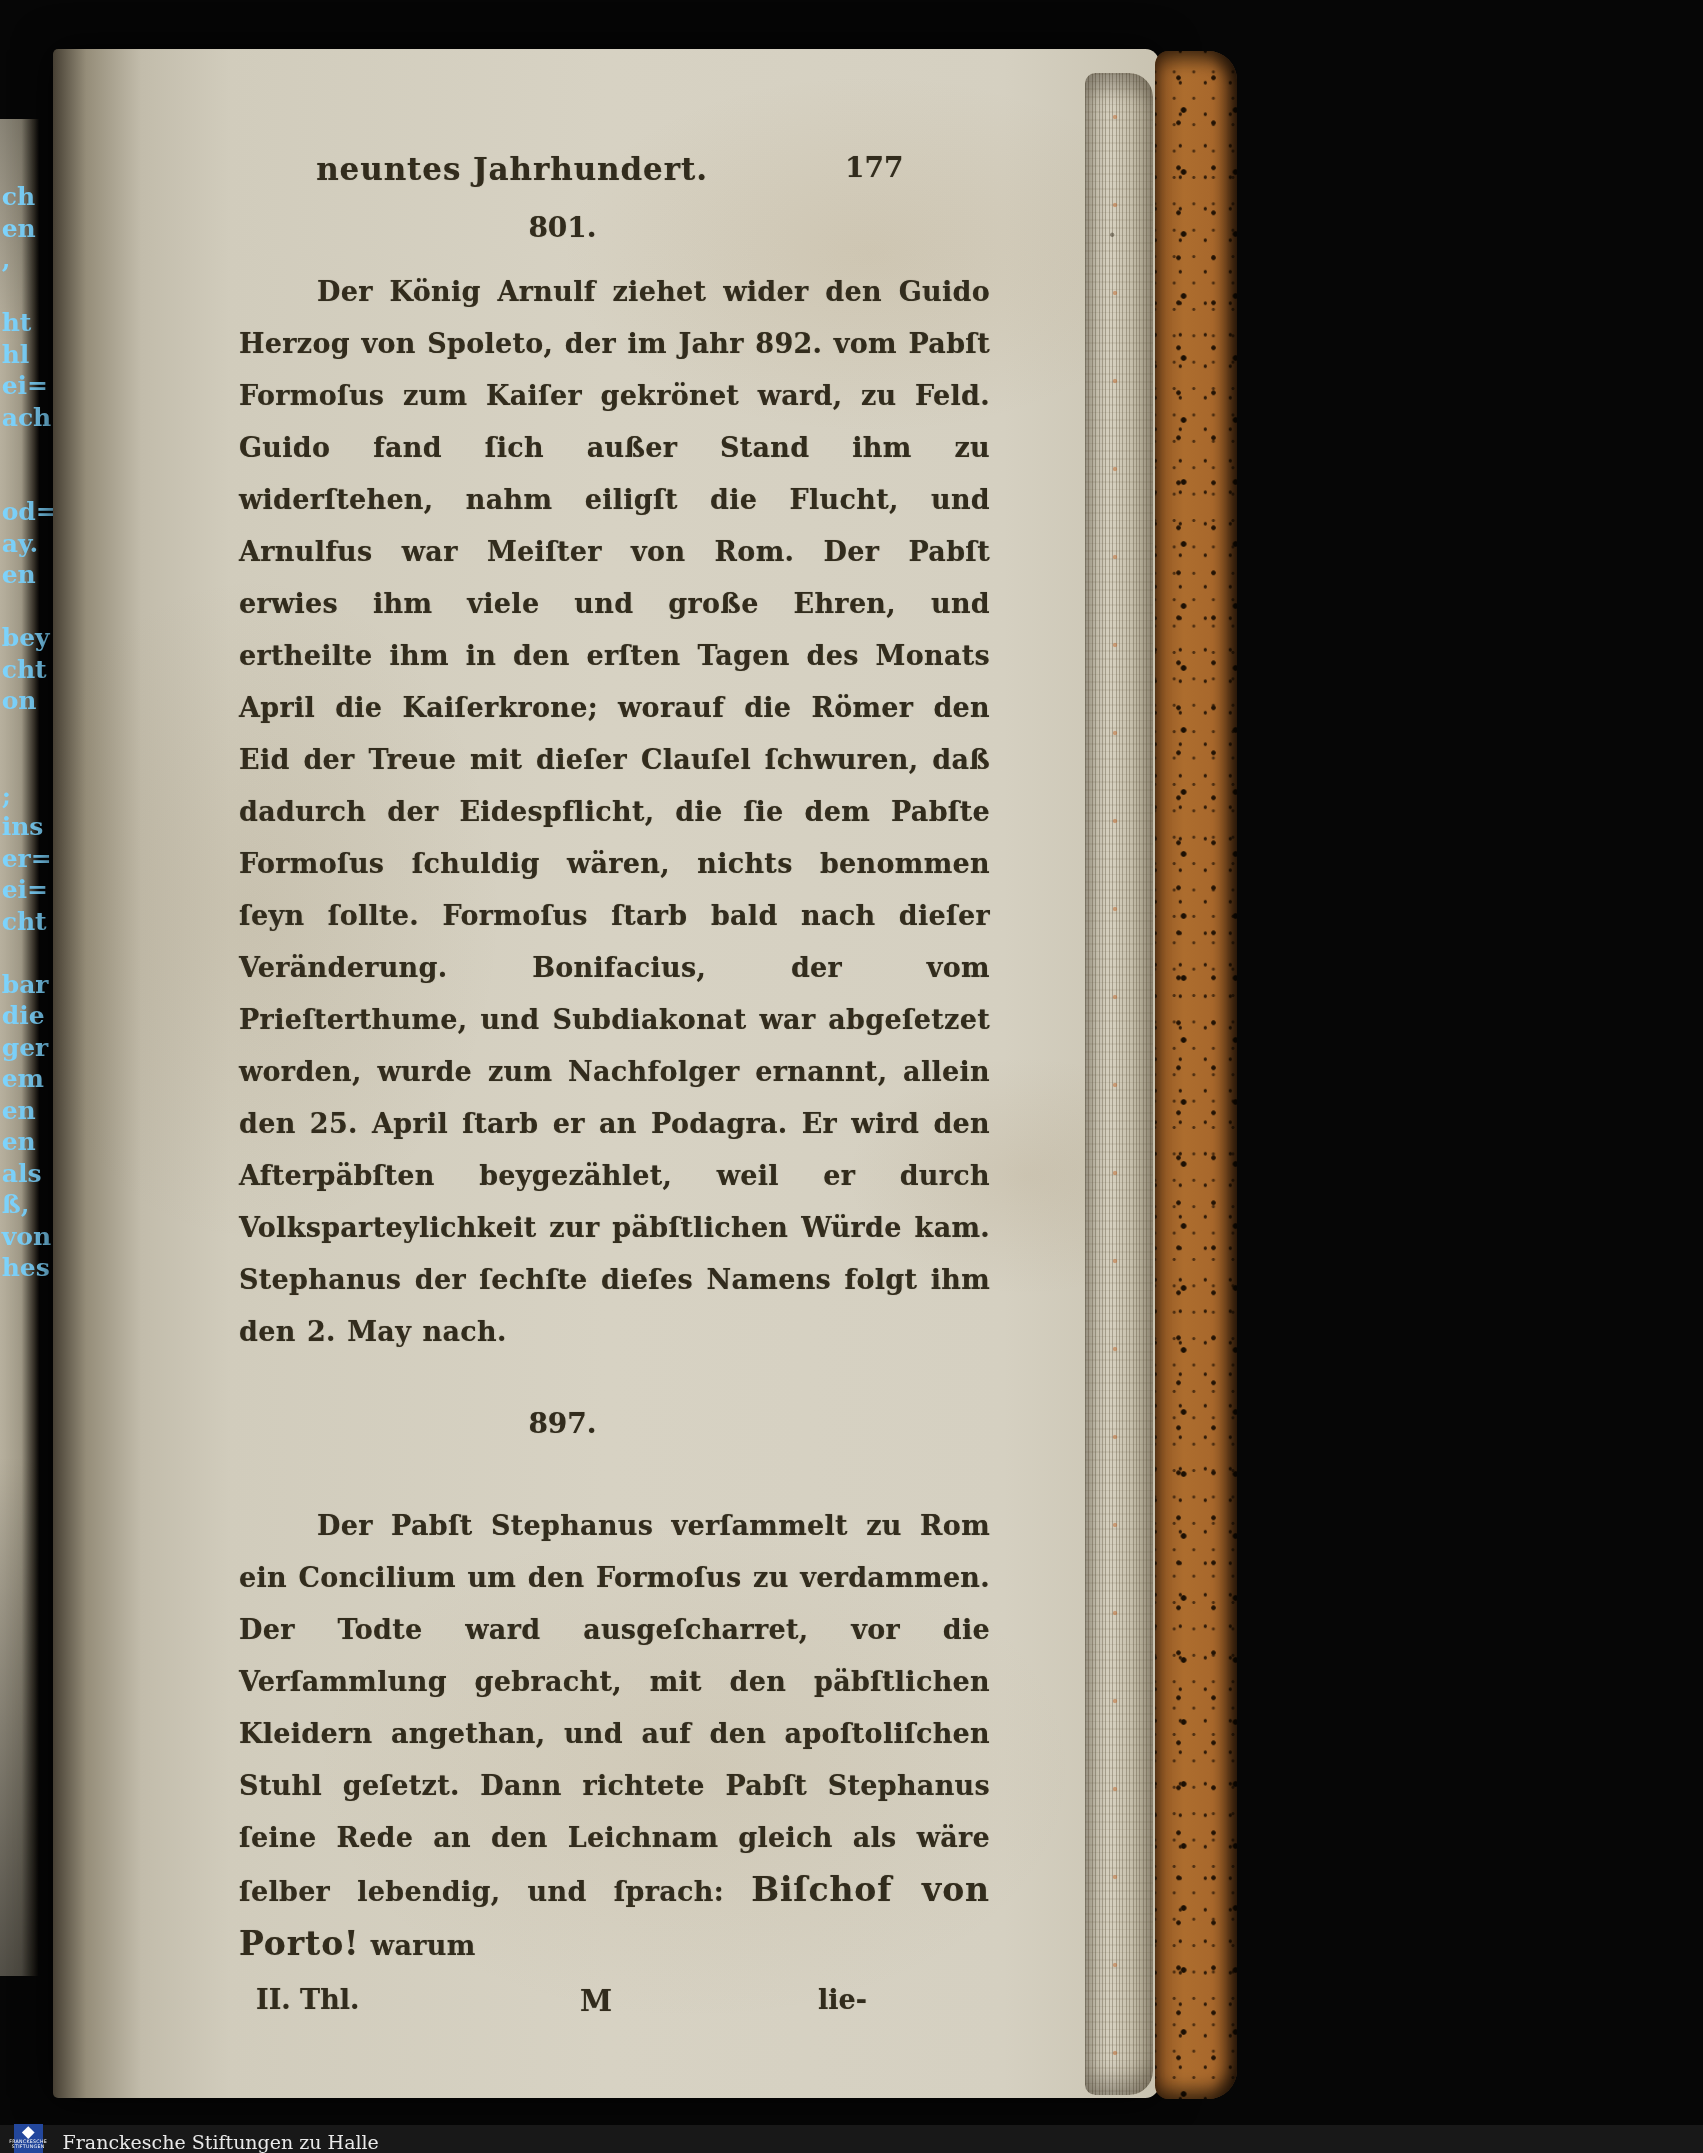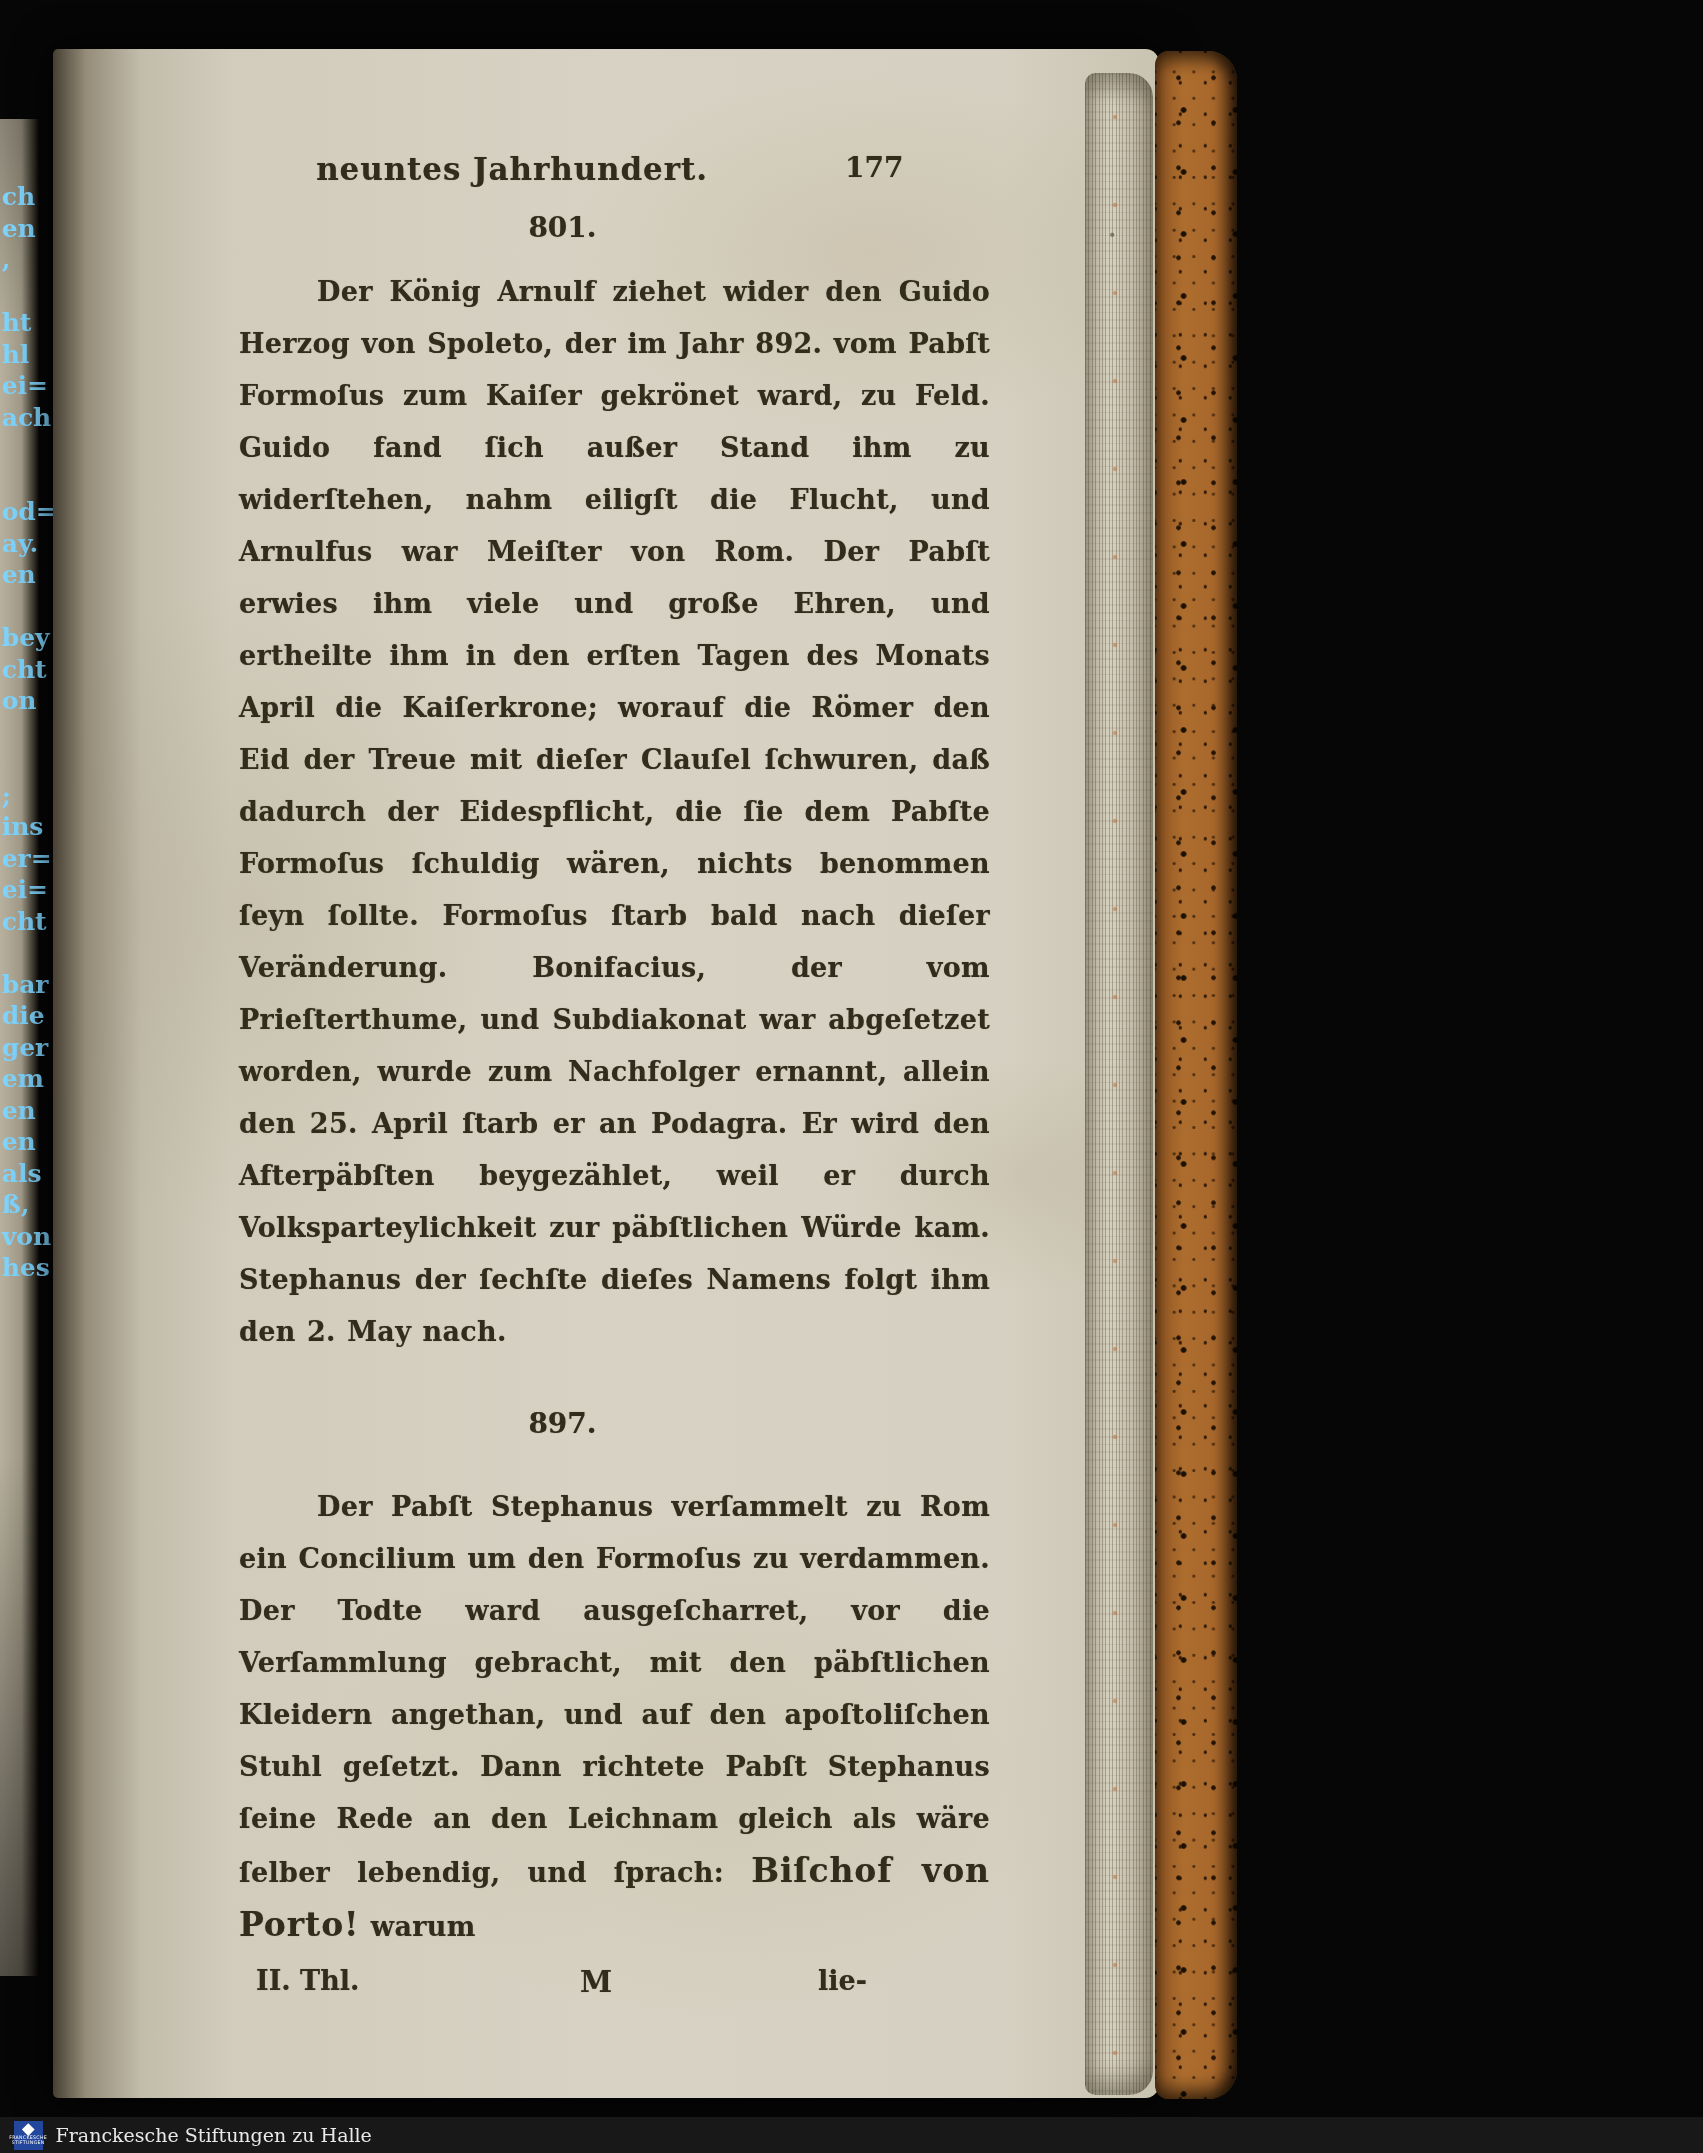--- a/index.html
+++ b/index.html
@@ -56,21 +56,21 @@
     width:647px;
   }
   .section-heading.first { margin-top:0; }
   .body-para {
     margin-top:22px;
     font-size:27px; font-weight:bold; line-height:52px;
     text-align:justify; text-indent:78px;
     letter-spacing:0.3px; word-spacing:1.7px;
   }
   .section.second .section-heading { margin-top:49px;text-align:center; }
-  .section.second .body-para { margin-top:41px; }
+  .section.second .body-para { margin-top:60px; }
   .emphasis { font-size:33px; letter-spacing:0.9px; }
 
   .page-footer { position:relative; height:43px; margin-top:12px; }
   .footer-sig  { position:absolute; left:17px;  font-size:27px; font-weight:bold; }
   .footer-mark { position:absolute; left:341px; font-size:29px; font-weight:bold; }
   .footer-catchword { position:absolute; left:579px; font-size:27px; font-weight:bold; }
 
   
   .fore-edge {
     position:absolute; left:1085px; top:73px; width:68px; height:2022px;
@@ -95,23 +95,23 @@
       radial-gradient(circle, #1c1004 0 2.4px, transparent 3.2px),
       radial-gradient(circle, rgba(40,22,6,.7) 0 1.2px, transparent 1.9px),
       linear-gradient(90deg, #8e5523 0%, #ad6d2e 35%, #a8682c 70%, #7d4a1e 100%);
     background-size:35px 45px, 25px 31.5px, 52px 62px, 19.6px 26.4px, auto;
     background-position:6px 4.3px, 12.8px 16px, 2.6px 28px, 9.4px 7.7px, 0 0;
     box-shadow:inset -8.5px 0 15.3px rgba(0,0,0,.55), inset 0 12px 15.3px rgba(0,0,0,.4), inset 0 -12px 15.3px rgba(0,0,0,.4);
   }
 
   
   .watermark-bar {
-    position:absolute; left:0; bottom:0; width:100%; height:36px;
+    position:absolute; left:0; bottom:0; width:100%; height:28px;
     background:#181818;
-    display:flex; align-items:center; gap:13px; padding-left:13.6px;
+    display:flex; align-items:flex-end; gap:20px; padding-left:13.6px;
   }
   .wm-logo {
     width:29px; height:29px; background:#23479c;
     display:flex; flex-direction:column; align-items:center; justify-content:center;
     gap:1.7px; flex:0 0 auto;
   }
   .wm-logo-glyph {
     width:8.5px; height:8.5px; background:#fff;
     transform:rotate(45deg);
   }

